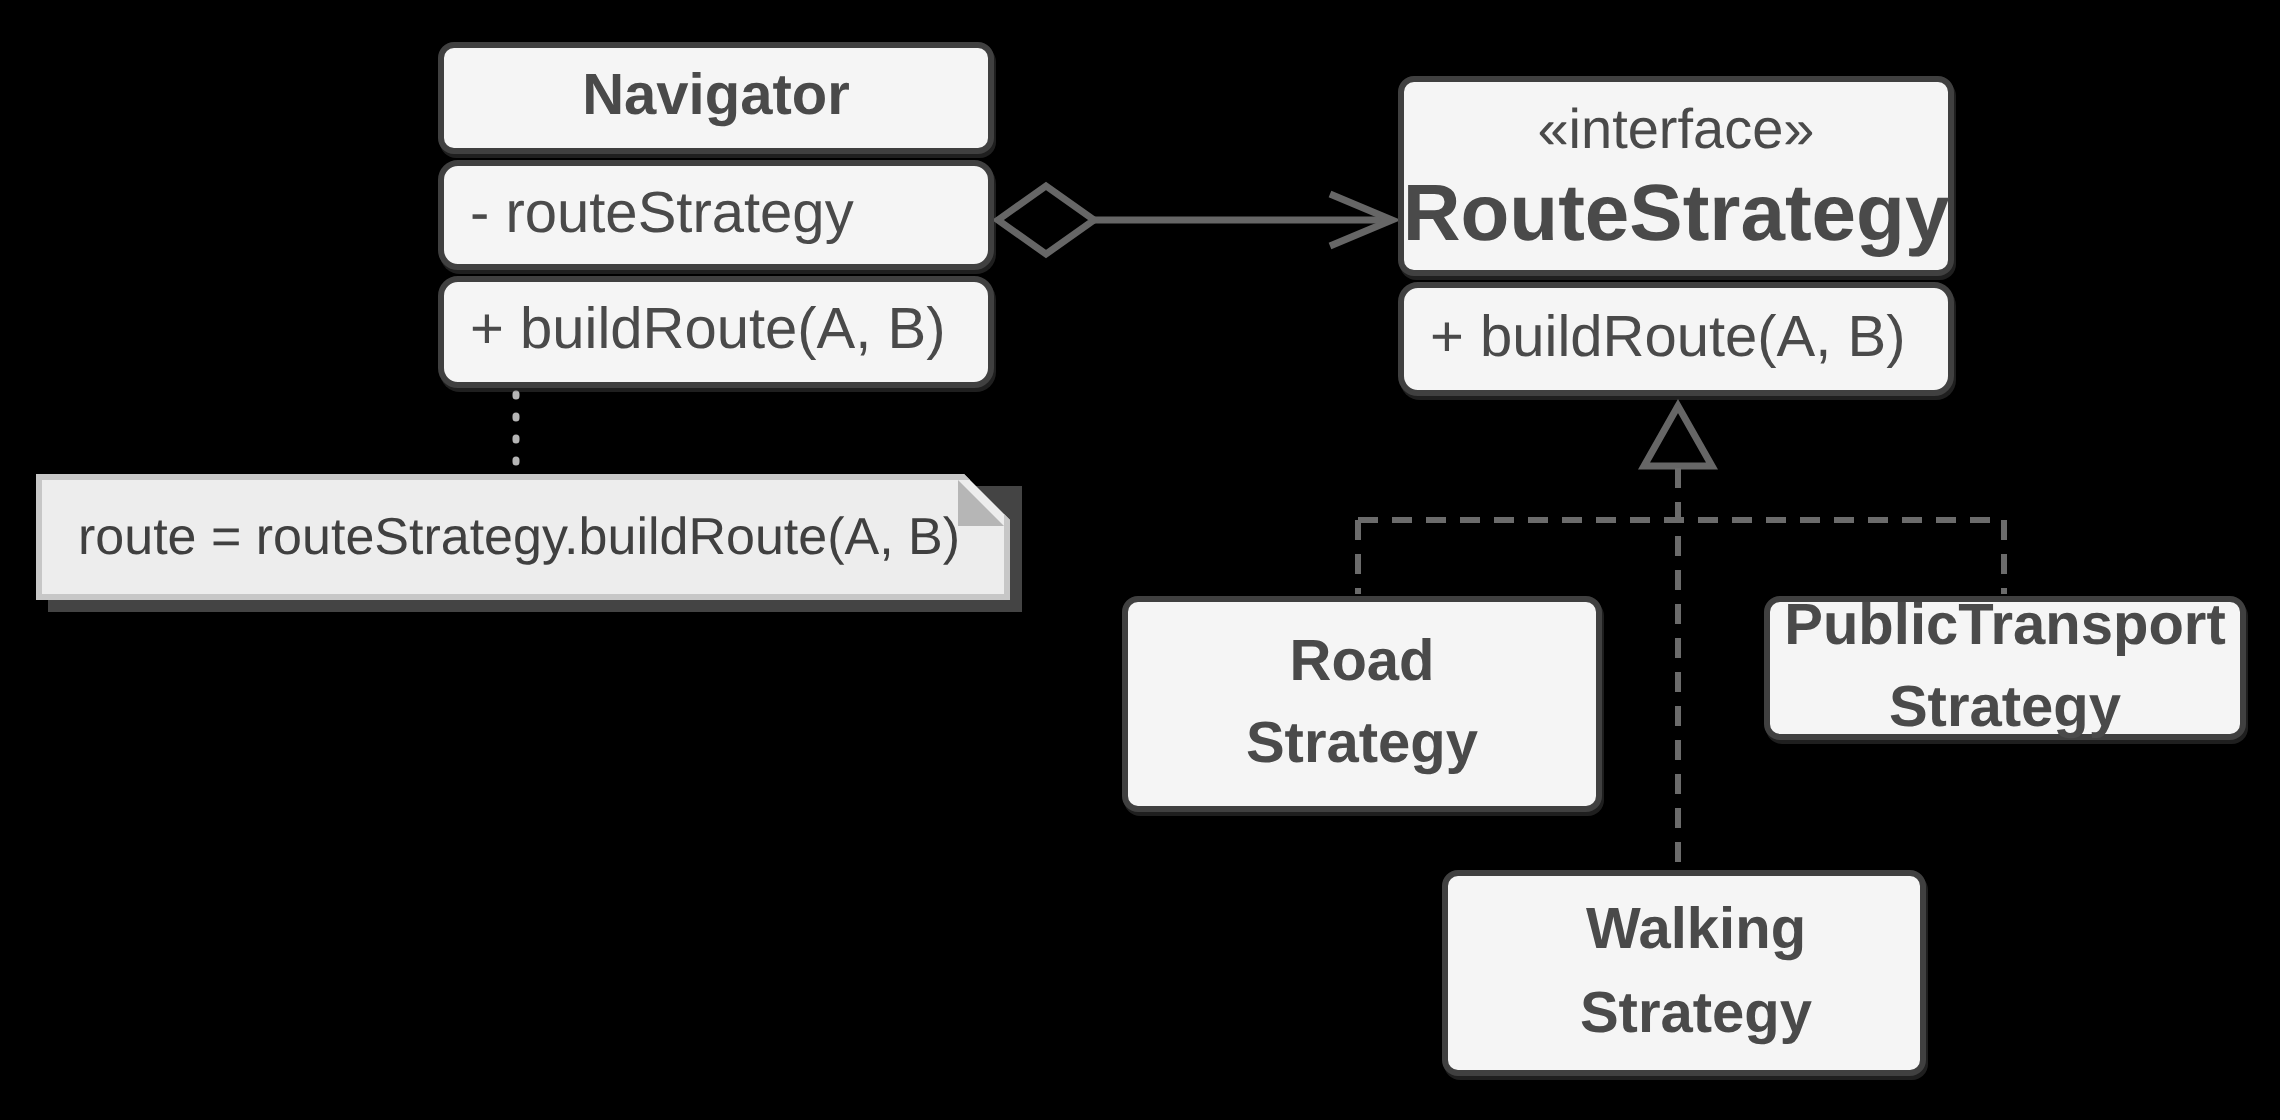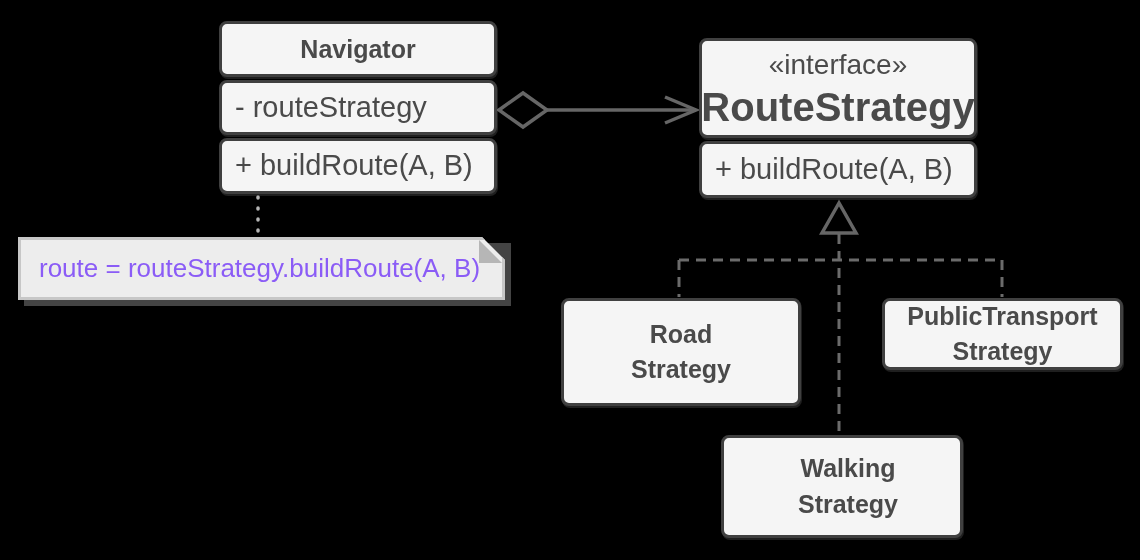--- a/index.html
+++ b/index.html
@@ -33,23 +33,23 @@
     background: #f5f5f5;
     border: 3px solid #404040;
     border-radius: 8px;
     color: #4a4a4a;
     display: flex;
     flex-direction: column;
     justify-content: center;
     box-shadow: 1px 2px 0 rgba(110,110,110,0.28);
   }
   .compartment.centered { align-items: center; text-align: center; }
-  .compartment.leftish { align-items: flex-start; padding-left: 13px; padding-right: 8px; }
+  .compartment.leftish { align-items: flex-start; padding-left: 13px; padding-right: 8px; border-radius: 10px; }
   .title-text {
-    font-size: 25px;
+    font-size: 29px;
     font-weight: bold;
     line-height: 1.15;
   }
   .stereotype-text {
     font-size: 28px;
     font-weight: normal;
     line-height: 1.35;
   }
   .member-text {
     font-size: 29px;
@@ -83,21 +83,21 @@
     position: absolute;
     right: 0;
     top: 0;
     width: 23px;
     height: 23px;
     background: #b6b6b6;
     clip-path: polygon(0 0, 100% 100%, 0 100%);
   }
   .note-text {
     font-size: 26px;
-    color: #8b5cf6;
+    color: #404040;
     padding-left: 18px;
     white-space: nowrap;
   }
 </style>
 </head>
 <body>
 
 <div id="canvas">
 
   <svg id="connector-layer" viewBox="0 0 1140 560" xmlns="http://www.w3.org/2000/svg">

